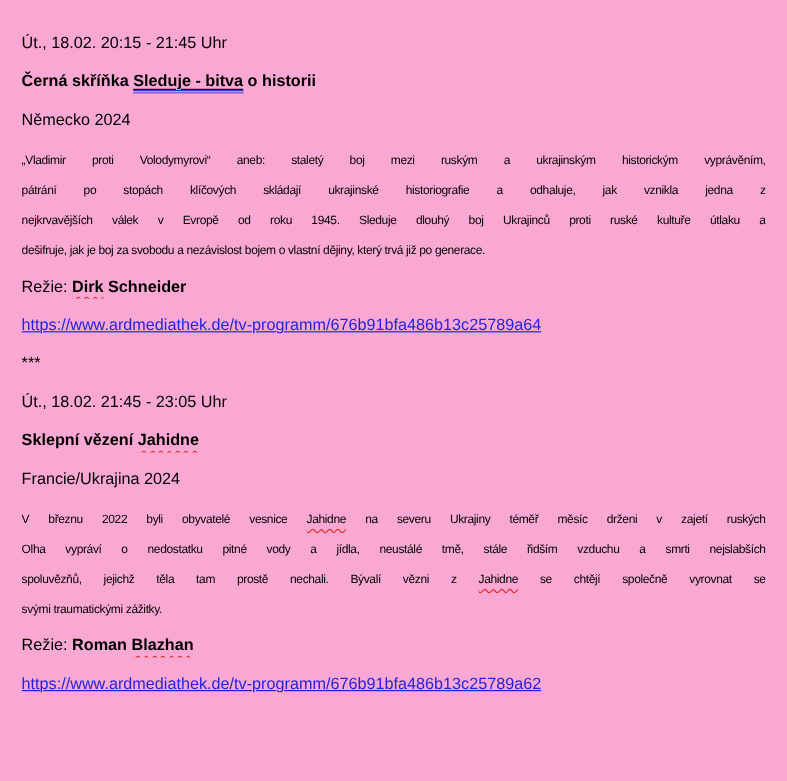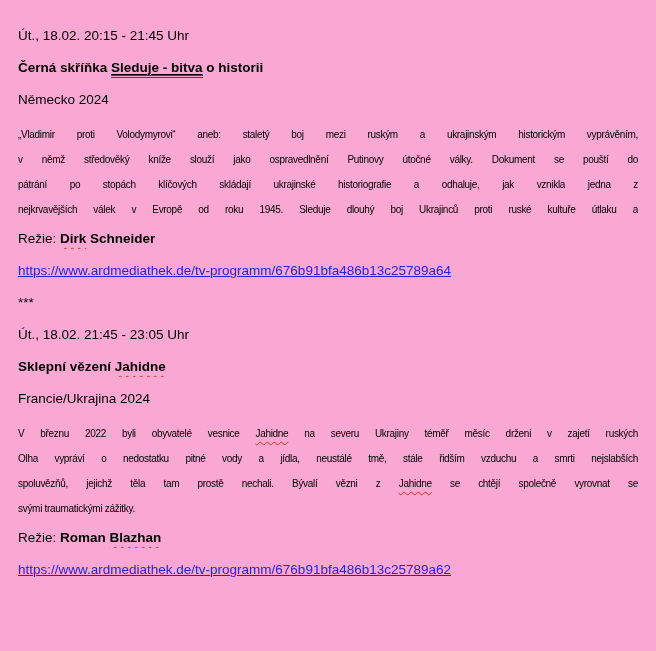--- a/index.html
+++ b/index.html
@@ -83,23 +83,23 @@
 <div class="page">
 
   <div class="sline">Út., 18.02. 20:15 - 21:45 Uhr</div>
 
   <div class="sline title"><span>Černá skříňka </span><span class="u-grammar">Sleduje - bitva</span><span> o historii</span></div>
 
   <div class="sline">Německo 2024</div>
 
   <div class="para">
     <div class="pline jline">„Vladimir proti Volodymyrovi“ aneb: staletý boj mezi ruským a ukrajinským historickým vyprávěním,</div>
-    <div class="pline jline">v němž středověký kníže slouží jako ospravedlnění Putinovy útočné války. Dokument se pouští do</div>
     <div class="pline jline">pátrání po stopách klíčových skládají ukrajinské historiografie a odhaluje, jak vznikla jedna z</div>
     <div class="pline jline">nejkrvavějších válek v Evropě od roku 1945. Sleduje dlouhý boj Ukrajinců proti ruské kultuře útlaku a</div>
+    <div class="pline lastline">dešifruje, jak je boj za svobodu a nezávislost bojem o vlastní dějiny, který trvá již po generace.</div>
   </div>
 
   <div class="sline"><span>Režie: </span><span class="dir-name sp-err">Dirk</span><span class="dir-name"> Schneider</span></div>
 
   <div class="sline"><a class="doclink" href="#">https://www.ardmediathek.de/tv-programm/676b91bfa486b13c25789a64</a></div>
 
   <div class="sep">***</div>
 
   <div class="sline">Út., 18.02. 21:45 - 23:05 Uhr</div>
 

